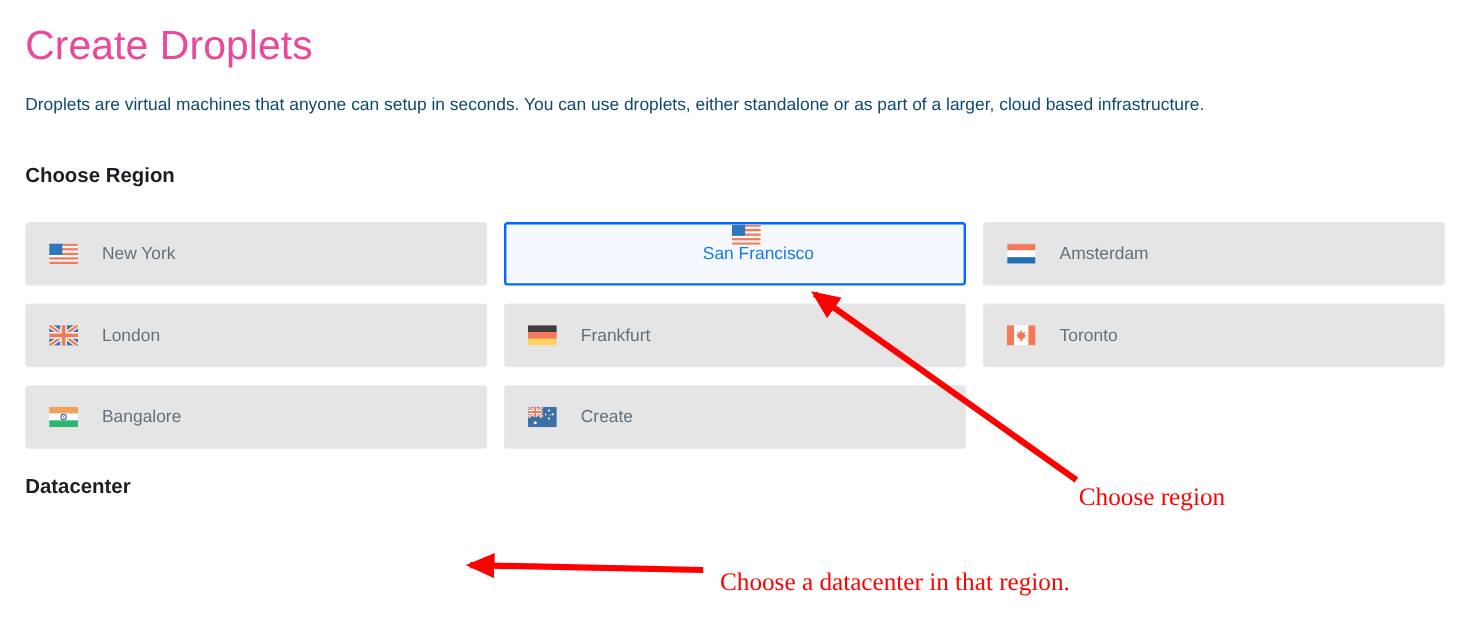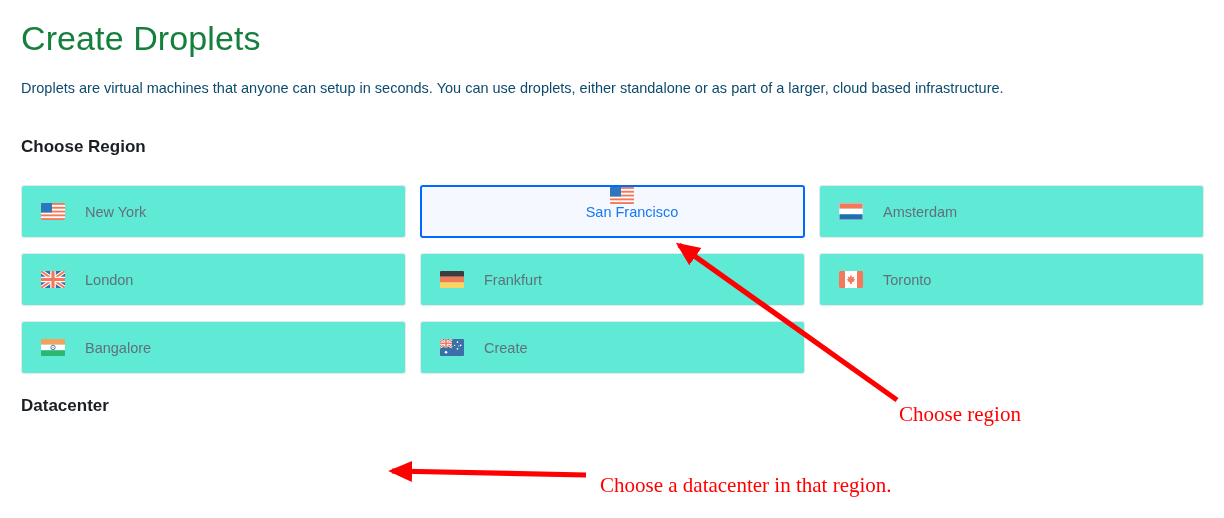--- a/index.html
+++ b/index.html
@@ -22,21 +22,21 @@
     height: 518px;
   }
 
   
   .page-title {
     position: absolute;
     left: 21px;
     top: 17px;
     font-size: 34px;
     font-weight: 400;
-    color: #15803d;
+    color: #ec4899;
     letter-spacing: 0.1px;
     line-height: 42px;
     margin: 0;
   }
   .page-desc {
     position: absolute;
     left: 21px;
     top: 78px;
     font-size: 14.5px;
     color: #0c4a6e;
@@ -65,21 +65,21 @@
     display: grid;
     grid-template-columns: repeat(3, 385px);
     grid-auto-rows: 53px;
     column-gap: 14px;
     row-gap: 15px;
   }
   .region-card {
     box-sizing: border-box;
     border: 1px solid #e5e8ec;
     border-radius: 3px;
-    background: #5eead4;
+    background: #e5e5e5;
     display: flex;
     align-items: center;
     padding-left: 19px;
     cursor: pointer;
   }
   .region-card.selected {
     border: 2px solid #0069ff;
     background: #f5f9ff;
     flex-direction: column;
   }

